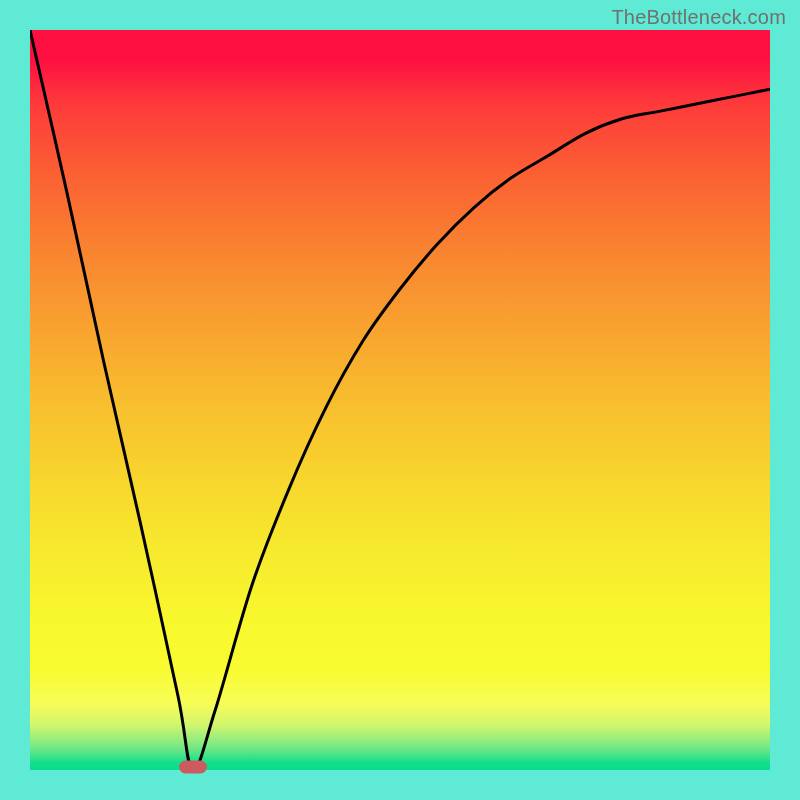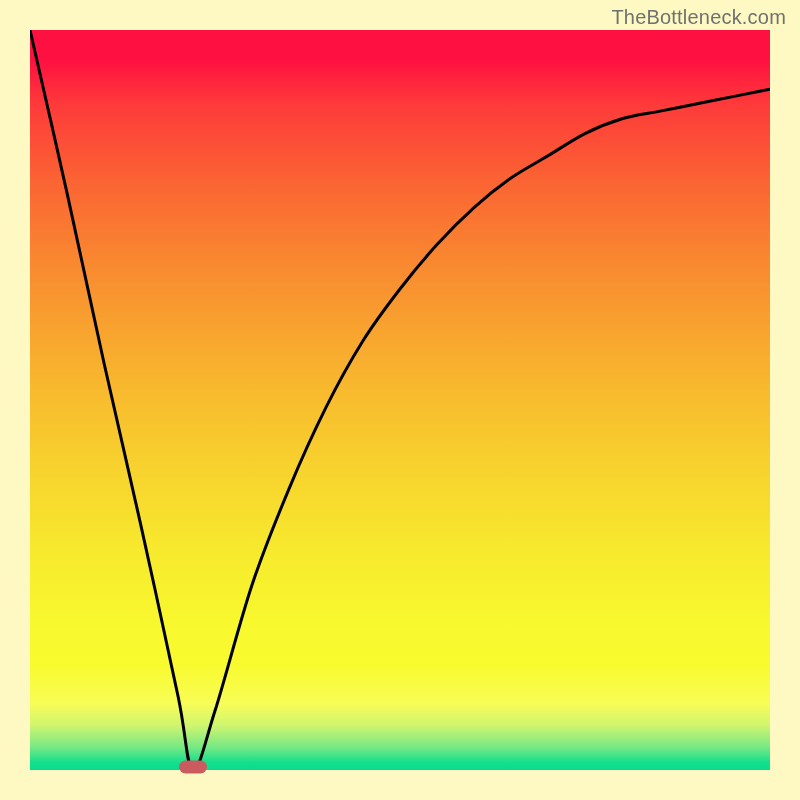--- a/index.html
+++ b/index.html
@@ -8,21 +8,21 @@
     width: 800px;
     height: 800px;
     background: #000;
     font-family: Arial, Helvetica, sans-serif;
     overflow: hidden;
   }
   .wrap {
     position: relative;
     width: 800px;
     height: 800px;
-    background: #fef9c3;
+    background: #5eead4;
   }
   .attrib {
     position: absolute;
     top: 6px;
     right: 14px;
     color: #707070;
     font-size: 20px;
     letter-spacing: 0.2px;
   }
   .plot {

